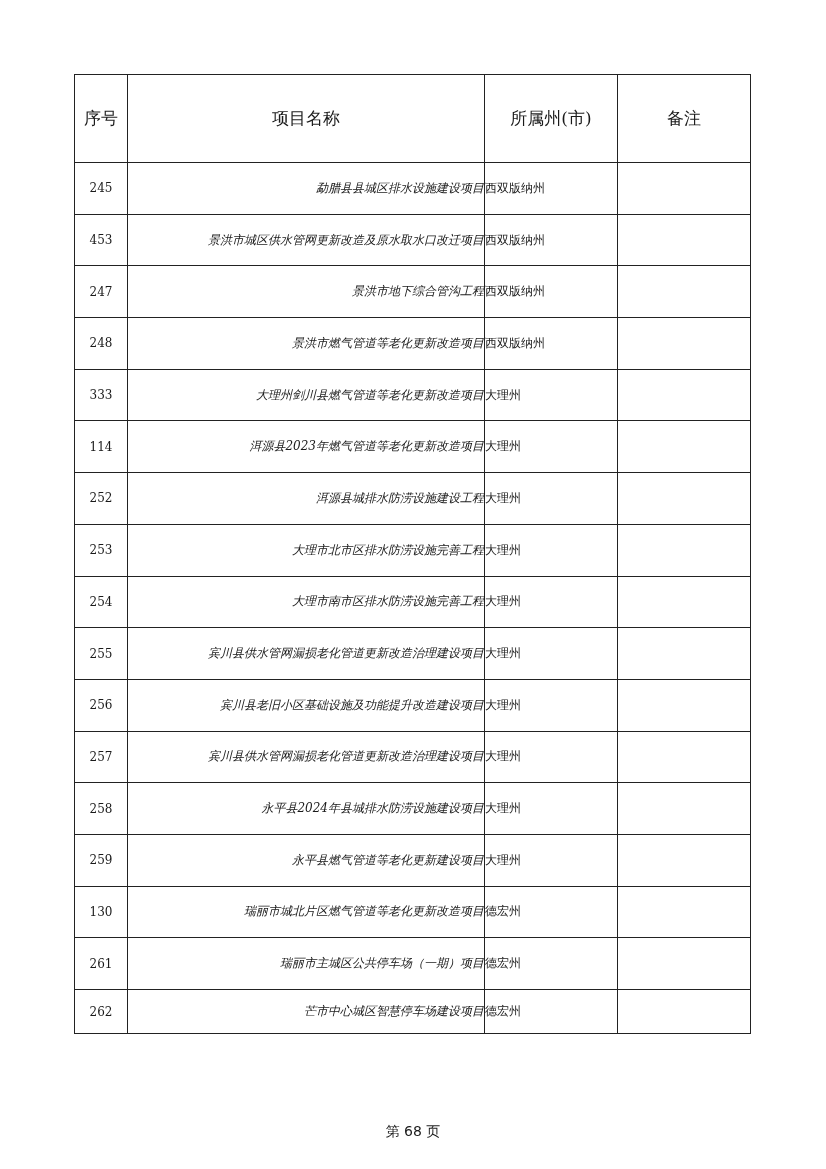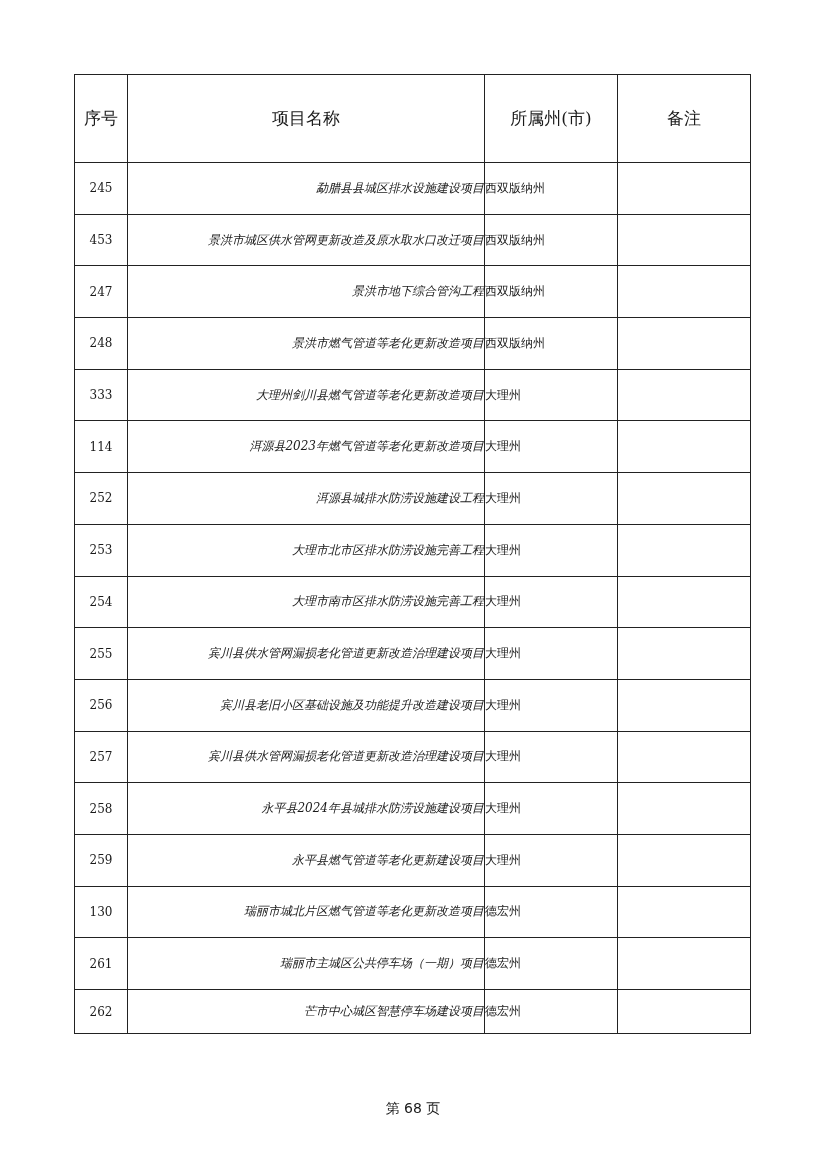--- a/index.html
+++ b/index.html
@@ -9,21 +9,21 @@
   table.grid { position: absolute; left: 74px; top: 74px; border-collapse: collapse;
                table-layout: fixed; width: 676px; }
   table.grid td, table.grid th { border: 1.3px solid #222; padding: 0; }
   col.c1 { width: 53px; } col.c2 { width: 357px; } col.c3 { width: 133px; } col.c4 { width: 133px; }
   th { height: 87px; font-weight: normal; font-size: 17px; text-align: center; }
   tr.row td { height: 50.7px; font-size: 12px; }
   tr.row.last td { height: 43px; }
   td.num { text-align: center; font-size: 11.5px; }
   td.name { text-align: right; padding-left: 4px !important; white-space: nowrap; font-style: italic; }
   td.pref { text-align: left; }
-  .footer { position: absolute; top: 1100px; left: 0; width: 826px; text-align: center;
+  .footer { position: absolute; top: 1123px; left: 0; width: 826px; text-align: center;
             font-size: 14px; font-family: "DejaVu Sans", sans-serif; }
 </style>
 </head>
 <body>
 
 <div class="page">
   <table class="grid">
     <colgroup>
         <col class="c1">
         <col class="c2">

